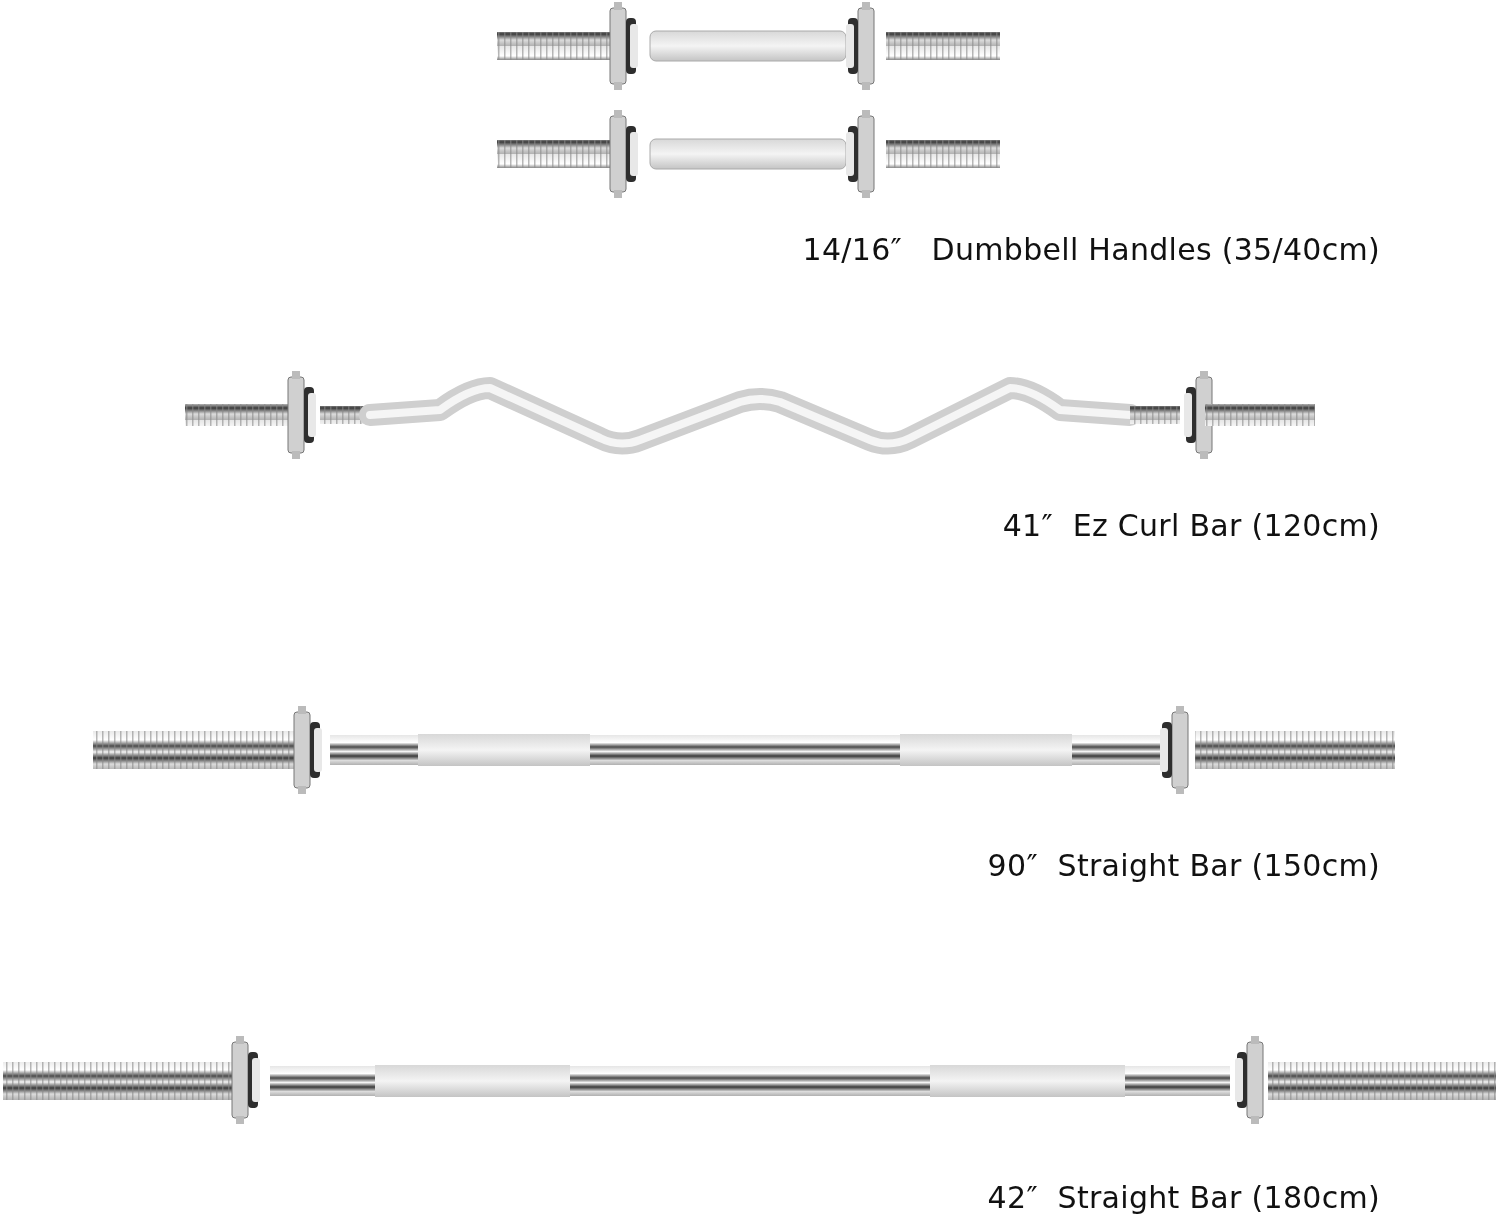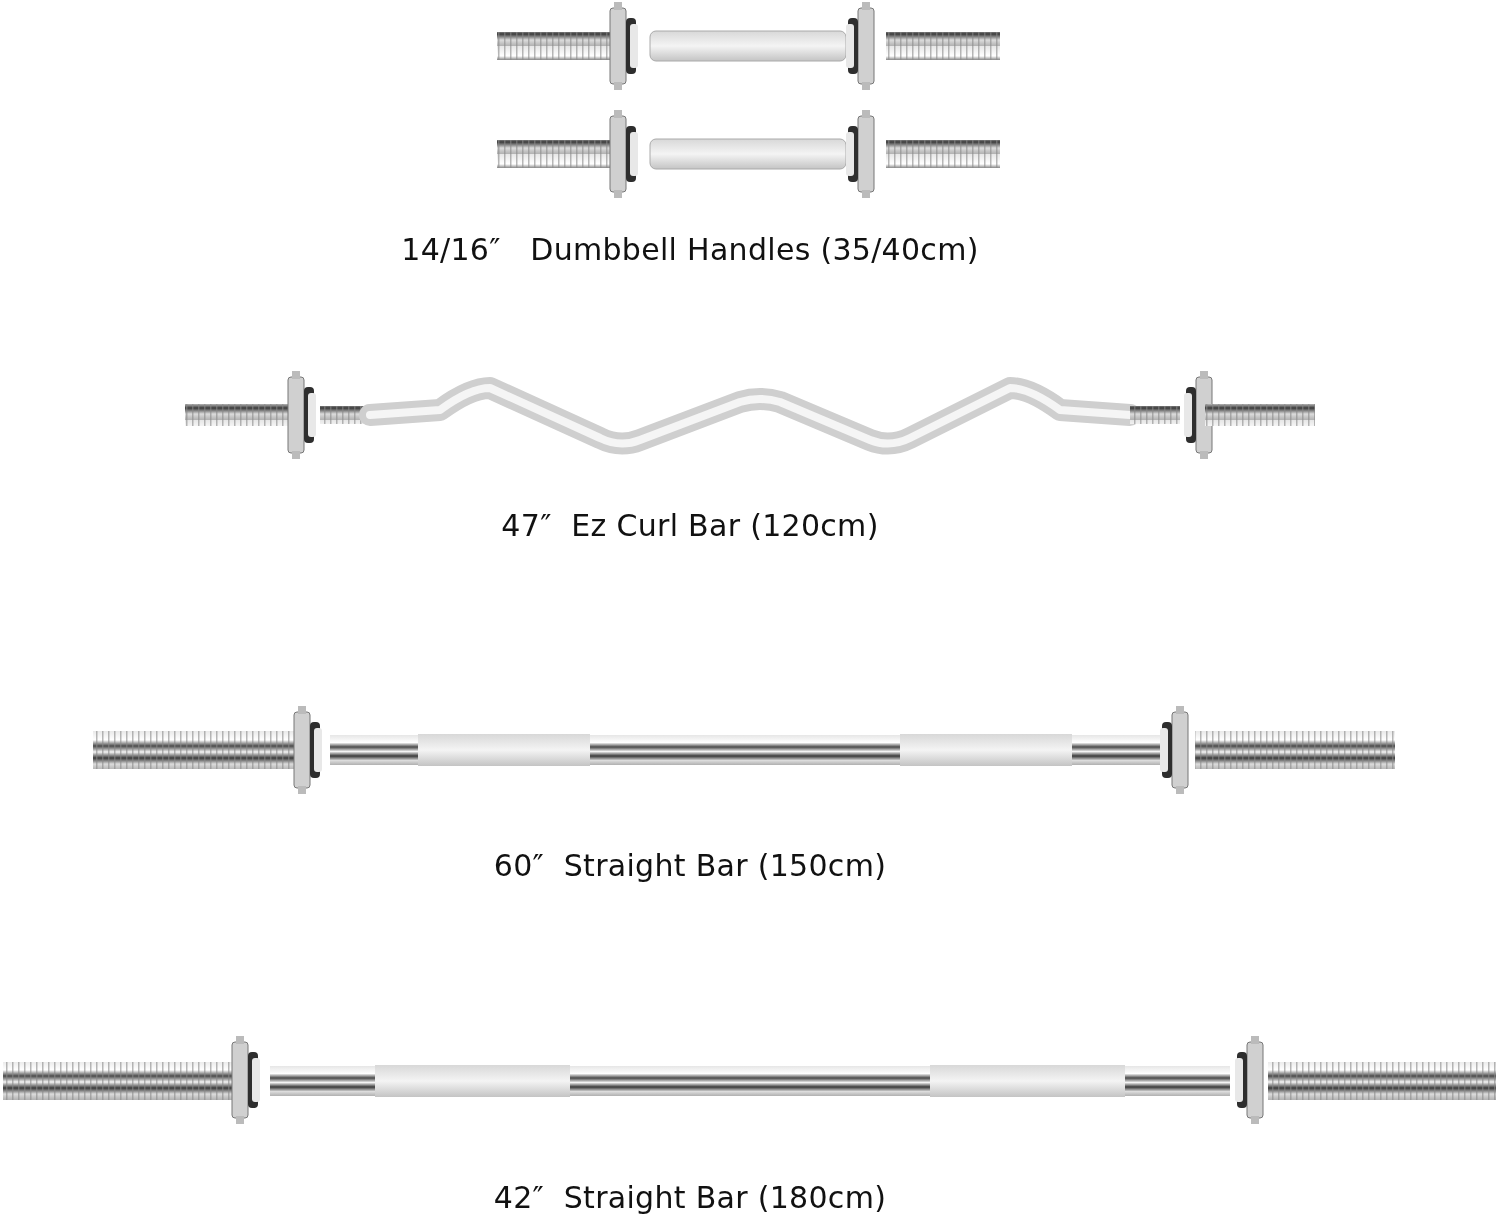--- a/index.html
+++ b/index.html
@@ -1,19 +1,19 @@
 <!DOCTYPE html>
 <html><head>
 <meta charset="utf-8">
 <style>
   html, body { margin: 0; padding: 0; background: #ffffff; }
   body { width: 1500px; height: 1222px; position: relative; overflow: hidden;
          font-family: "DejaVu Sans", "Liberation Sans", sans-serif; }
   .item { position: absolute; left: 0; width: 1500px; }
-  .label { position: absolute; left: 0; width: 1380px; text-align: center;
+  .label { position: absolute; left: 0; width: 1380px; text-align: right;
            font-size: 30px; color: #111; white-space: pre; letter-spacing: 0.3px; }
   svg { position: absolute; left: 0; }
 </style>
 </head>
 <body>
 
 <svg width="0" height="0" style="position:absolute">
   <defs>
     <linearGradient id="chrome" x1="0" y1="0" x2="0" y2="1">
       <stop offset="0" stop-color="#e6e6e6"></stop>
@@ -67,34 +67,34 @@
   <svg width="1500" height="170">
     <rect x="185" y="64" width="110" height="22" fill="url(#thread)"></rect>
     <use href="#collar" x="296" y="75" transform="translate(0,0) scale(1)"></use>
     <rect x="320" y="66" width="50" height="18" fill="url(#thread)"></rect>
     <path d="M370 75 L440 70 Q470 48 490 48 L600 98 Q620 108 640 100 L740 62 Q760 56 780 62 L870 100 Q890 108 910 98 L1010 48 Q1030 48 1060 70 L1130 75" fill="none" stroke="#cfcfcf" stroke-width="22" stroke-linecap="round" stroke-linejoin="round"></path>
     <path d="M370 75 L440 70 Q470 48 490 48 L600 98 Q620 108 640 100 L740 62 Q760 56 780 62 L870 100 Q890 108 910 98 L1010 48 Q1030 48 1060 70 L1130 75" fill="none" stroke="#f5f5f5" stroke-width="8" stroke-linecap="round" stroke-linejoin="round"></path>
     <rect x="1130" y="66" width="50" height="18" fill="url(#thread)"></rect>
     <use href="#collar" x="1204" y="75" transform="scale(-1,1) translate(-2408,0)"></use>
     <rect x="1205" y="64" width="110" height="22" fill="url(#thread)"></rect>
   </svg>
-  <div class="label" style="top:168px">47″  Ez Curl Bar (120cm)</div>
+  <div class="label" style="top:168px">41″  Ez Curl Bar (120cm)</div>
 </div>
 
 <div class="item" style="top:690px;height:210px">
   <svg width="1500" height="120">
     <rect x="93" y="41" width="205" height="38" fill="url(#thread)"></rect>
     <use href="#collar" x="302" y="60"></use>
     <rect x="330" y="45" width="840" height="30" fill="url(#chrome)"></rect>
     <rect x="418" y="44" width="172" height="32" fill="url(#knurl)"></rect>
     <rect x="900" y="44" width="172" height="32" fill="url(#knurl)"></rect>
     <use href="#collar" x="1180" y="60" transform="scale(-1,1) translate(-2360,0)"></use>
     <rect x="1195" y="41" width="200" height="38" fill="url(#thread)"></rect>
   </svg>
-  <div class="label" style="top:158px">60″  Straight Bar (150cm)</div>
+  <div class="label" style="top:158px">90″  Straight Bar (150cm)</div>
 </div>
 
 <div class="item" style="top:1020px;height:202px">
   <svg width="1500" height="120">
     <rect x="3" y="42" width="230" height="38" fill="url(#thread)"></rect>
     <use href="#collar" x="240" y="60"></use>
     <rect x="270" y="46" width="960" height="30" fill="url(#chrome)"></rect>
     <rect x="375" y="45" width="195" height="32" fill="url(#knurl)"></rect>
     <rect x="930" y="45" width="195" height="32" fill="url(#knurl)"></rect>
     <use href="#collar" x="1255" y="60" transform="scale(-1,1) translate(-2510,0)"></use>

